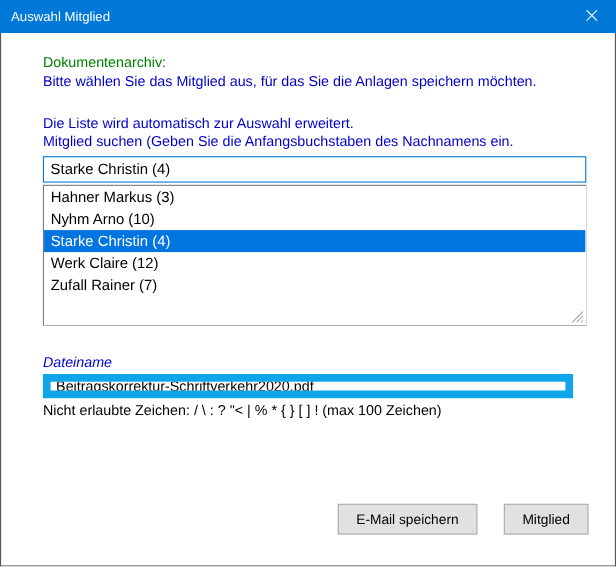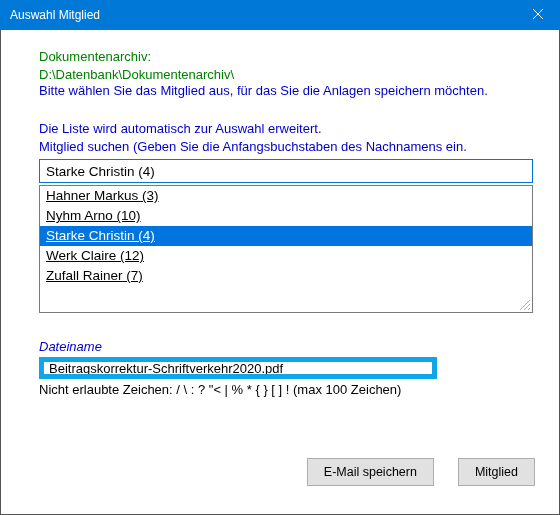--- a/index.html
+++ b/index.html
@@ -71,44 +71,43 @@
       background: #fff;
       font-size: 13.5px;
       position: relative;
     }
     .list-item {
       height: 20px;
       line-height: 20px;
       padding-left: 6px;
       cursor: default;
       color: #000;
-      text-decoration: underline;
     }
     .list-item.selected {
       background: #0075e0;
       color: #fff;
     }
     .resize-grip {
       position: absolute;
       bottom: 2px;
       right: 2px;
       width: 12px;
       height: 12px;
     }
     .filename-label {
       color: #0000c8;
       font-size: 13px;
       margin-top: 26px;
       margin-bottom: 3px;
       font-style: italic;
     }
     .filename-input {
-      width: 398px;
+      width: 482px;
       height: 22px;
-      border: 5px solid #0ea5e9;
+      border: 7px solid #0ea5e9;
       font-size: 13px;
       padding: 0 5px;
       font-family: inherit;
       color: #000;
     }
     .hint {
       font-size: 13px;
       color: #000;
       margin-top: 3px;
     }
@@ -141,21 +140,20 @@
           <line x1="10" y1="0" x2="0" y2="10" stroke="#fff" stroke-width="1"></line>
         </svg>
     </span>
   </div>
 </div>
 
 <div class="content">
 
   <div class="archive">
     <div>Dokumentenarchiv:</div>
-    <div>D:\Datenbank\Dokumentenarchiv\</div>
   </div>
 
   <div class="prompt1">Bitte wählen Sie das Mitglied aus, für das Sie die Anlagen speichern möchten.</div>
 
   <div class="prompt2">
     <div>Die Liste wird automatisch zur Auswahl erweitert.</div>
     <div>Mitglied suchen (Geben Sie die Anfangsbuchstaben des Nachnamens ein.</div>
   </div>
 
   <input type="text" class="search-input" value="Starke Christin (4)" style="">

